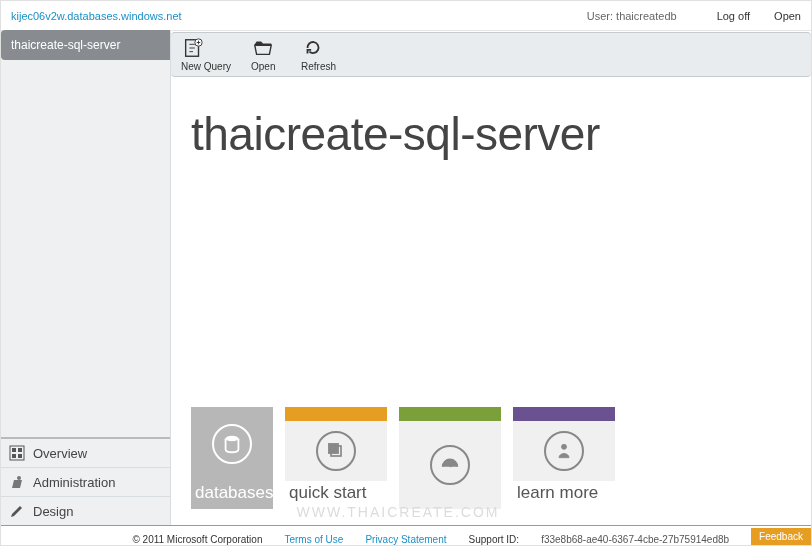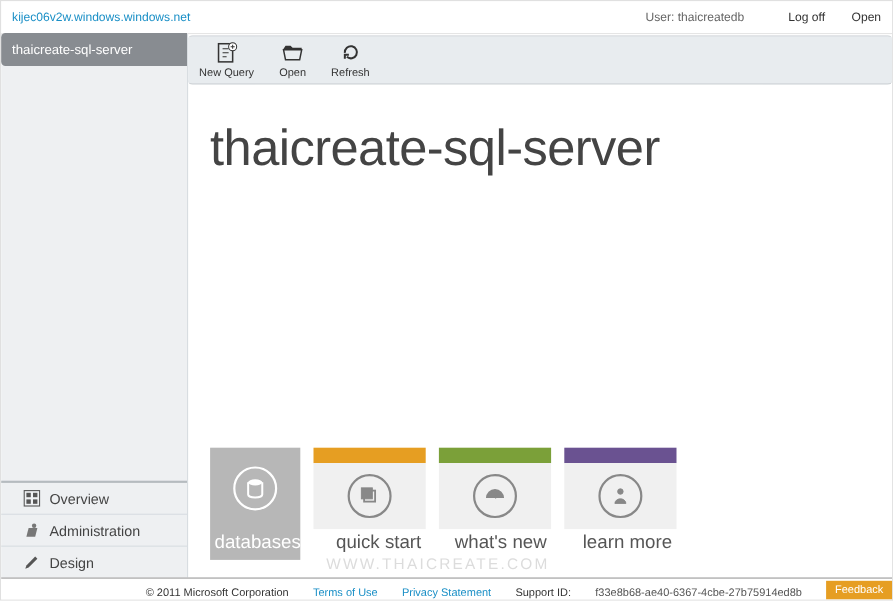--- a/index.html
+++ b/index.html
@@ -64,21 +64,21 @@
     width:13px;height:13px;border:1px solid #888;border-radius:50%;
     display:inline-flex;align-items:center;justify-content:center;
     font-size:9px;color:#666;line-height:1;
   }
 
   .side-spacer { flex:1; }
 
   .bottom-nav { font-size:13px; color:#444; }
   .bottom-nav .nav-item {
     display:flex; align-items:center; gap:8px;
-    padding:6px 20px;
+    padding:6px 8px;
     border-top:1px solid #d8dde1;
   }
   .bottom-nav .nav-item svg { width:16px;height:16px;}
   .bottom-nav .nav-item.first { border-top:2px solid #b5bbbf;}
 
   
   .content {
     flex:1;
     display:flex;
     flex-direction:column;
@@ -89,21 +89,21 @@
     background:#e8ecef;
     border-bottom:1px solid #c6cbcf;
     border-top:1px solid #c6cbcf;
     display:flex;
     padding:4px 10px;
     gap:20px;
     border-radius:4px;
     margin:1px 0 0 0;
   }
   .tbtn {
-    display:flex;flex-direction:column;align-items:center;
+    display:flex;flex-direction:column;
     font-size:10px; color:#333;
     gap:2px; min-width:30px;
   }
   .tbtn svg { width:24px;height:22px; }
 
   .body-area {
     flex:1;
     padding: 30px 10px 10px 20px;
     display:flex;
     flex-direction:column;
@@ -119,21 +119,20 @@
     margin-top:auto;
     display:flex;
     gap:12px;
     margin-bottom:6px;
   }
   .tile {
     width:102px;
     height:102px;
     display:flex;
     flex-direction:column;
-    text-align:right;
   }
   .tile.t0 { background:#b7b7b7; color:#fff; width:82px;}
   .tile .bar { height:14px; width:100%; }
   .tile.t0 .bar { height:0; }
   .tile.t1 .bar { background:#e69e22; }
   .tile.t2 .bar { background:#7ba039; }
   .tile.t3 .bar { background:#6a5291; }
   .tile .body {
     flex:1;
     display:flex;
@@ -185,21 +184,21 @@
   .feedback {
     background:#e69e22; color:#fff;
     padding:3px 8px;
     font-size:10px;
   }
 </style>
 </head>
 <body>
 
 <div class="topbar">
-  <span class="host">kijec06v2w.windows.windows.net</span>
+  <span class="host">kijec06v2w.databases.windows.net</span>
   <span class="spacer"></span>
   <span class="user">
     <span>User:</span>
     <span>thaicreatedb</span>
   </span>
   <a href="#">Log off</a>
   <a href="#">Open</a>
 </div>
 
 <div class="main">
@@ -293,21 +292,20 @@
         <div class="tile t2">
           <div class="bar"></div>
           <div class="body">
             <span class="icon-circle">
               <svg width="22" height="22" viewBox="0 0 24 24" fill="none" stroke="#888" stroke-width="2">
                   <path d="M4 14a8 8 0 0 1 16 0"></path>
                   <line x1="12" y1="14" x2="16" y2="10"></line>
                 </svg>
             </span>
           </div>
-          <div class="label">what's new</div>
         </div>
         <div class="tile t3">
           <div class="bar"></div>
           <div class="body">
             <span class="icon-circle">
               <svg width="20" height="20" viewBox="0 0 24 24" fill="#888">
                   <circle cx="12" cy="7" r="3"></circle>
                   <path d="M6 20c0-3 3-5 6-5s6 2 6 5z"></path>
                 </svg>
             </span>

